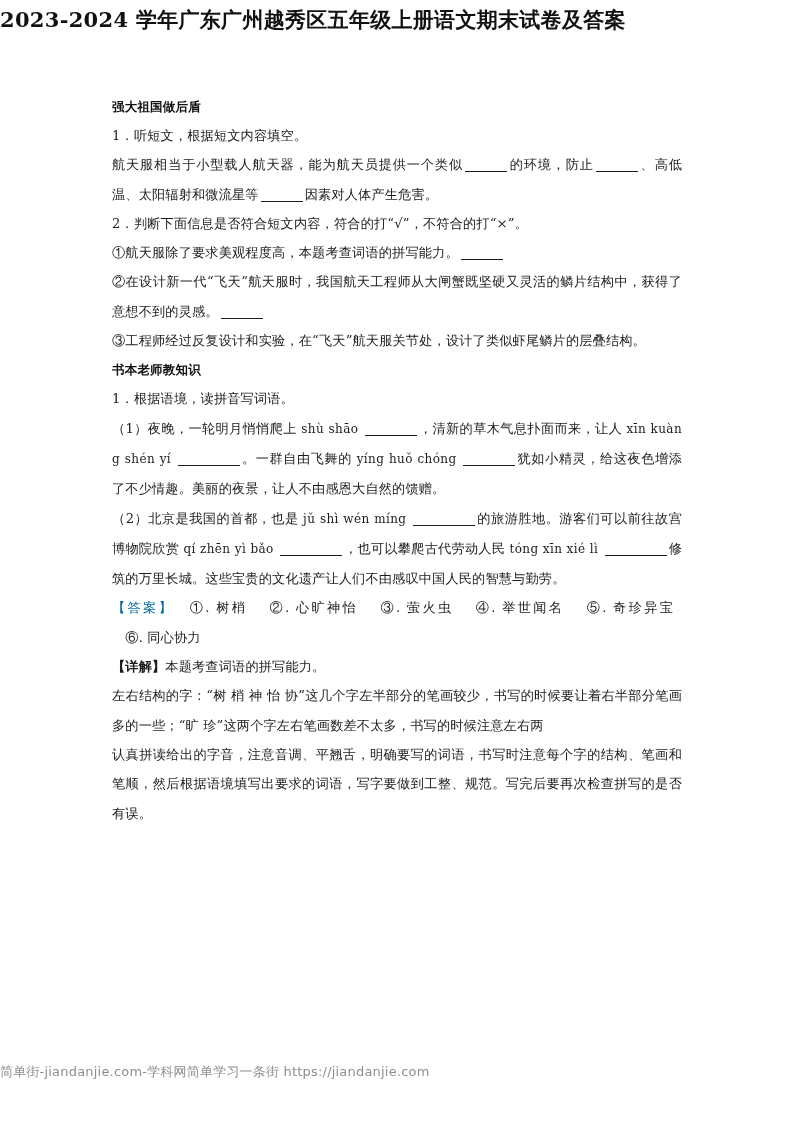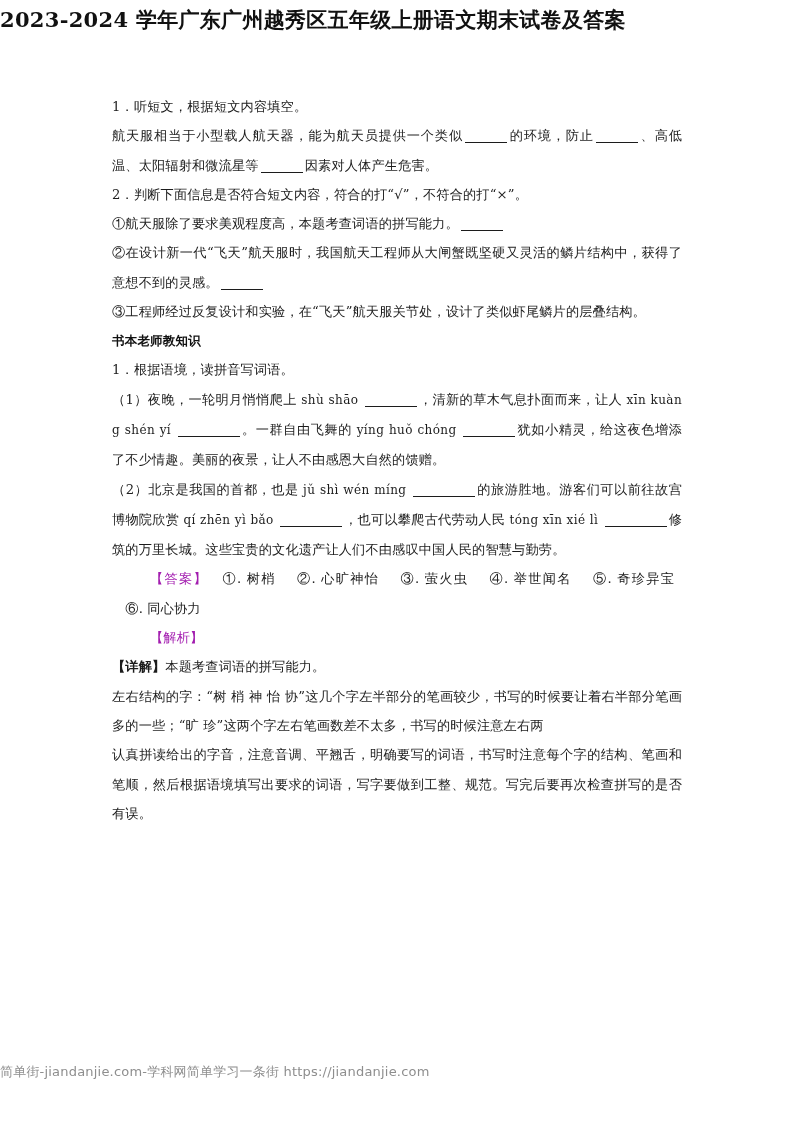--- a/index.html
+++ b/index.html
@@ -67,23 +67,22 @@
     display: inline-block;
     border-bottom: 1.3px solid #1c1c1c;
     vertical-align: -3px;
     margin: 0 2px;
   }
   .blank.w5 { width: 42px; }
   .blank.w6 { width: 52px; }
   .blank.w7 { width: 62px; }
 
   .ans-label, .exp-label {
-    color: #a21caf;
+    color: #0369a1;
     font-weight: normal;
-    margin-left: 38px;
   }
   .ans-body { color: #1c1c1c; }
   .ans-item { white-space: nowrap; }
 
   .bold-inline { font-weight: bold; }
 
   .footer {
     position: absolute;
     left: 0;
     top: 1063px;
@@ -98,32 +97,32 @@
 </head>
 <body>
 
 <div class="page">
 
   <h1 class="doc-title">2023-2024 学年广东广州越秀区五年级上册语文期末试卷及答案</h1>
 
   <div class="spacer-after-title"></div>
 
   <div class="content" id="body-content">
+      <div class="section-head">强大祖国做后盾</div>
       <div class="para"><span>1．</span><span>听短文，根据短文内容填空。</span></div>
       <div class="para"><span>航天服相当于小型载人航天器，能为航天员提供一个类似</span><span class="blank w5"></span><span>的环境，防止</span><span class="blank w5"></span><span>、高低温、太阳辐射和微流星等</span><span class="blank w5"></span><span>因素对人体产生危害。</span></div>
       <div class="para"><span>2．</span><span>判断下面信息是否符合短文内容，符合的打“√”，不符合的打“×”。</span></div>
       <div class="para"><span>①航天服除了要求美观程度高，本题考查词语的拼写能力。</span><span class="blank w5"></span></div>
       <div class="para"><span>②在设计新一代“飞天”航天服时，我国航天工程师从大闸蟹既坚硬又灵活的鳞片结构中，获得了意想不到的灵感。</span><span class="blank w5"></span></div>
       <div class="para"><span>③工程师经过反复设计和实验，在“飞天”航天服关节处，设计了类似虾尾鳞片的层叠结构。</span></div>
       <div class="section-head">书本老师教知识</div>
       <div class="para"><span>1．</span><span>根据语境，读拼音写词语。</span></div>
       <div class="para"><span>（1）夜晚，一轮明月悄悄爬上</span><span class="pinyin"> shù shāo </span><span class="blank w6"></span><span>，清新的草木气息扑面而来，让人</span><span class="pinyin"> xīn kuàng shén yí </span><span class="blank w7"></span><span>。一群自由飞舞的</span><span class="pinyin"> yíng huǒ chóng </span><span class="blank w6"></span><span>犹如小精灵，给这夜色增添了不少情趣。美丽的夜景，让人不由感恩大自然的馈赠。</span></div>
       <div class="para"><span>（2）北京是我国的首都，也是</span><span class="pinyin"> jǔ shì wén míng </span><span class="blank w7"></span><span>的旅游胜地。游客们可以前往故宫博物院欣赏</span><span class="pinyin"> qí zhēn yì bǎo </span><span class="blank w7"></span><span>，也可以攀爬古代劳动人民</span><span class="pinyin"> tóng xīn xié lì </span><span class="blank w7"></span><span>修筑的万里长城。这些宝贵的文化遗产让人们不由感叹中国人民的智慧与勤劳。</span></div>
       <div class="para"><span class="ans-label">【答案】</span><span class="ans-body ans-item"> ①. 树梢 </span><span class="ans-body ans-item"> ②. 心旷神怡 </span><span class="ans-body ans-item"> ③. 萤火虫 </span><span class="ans-body ans-item"> ④. 举世闻名 </span><span class="ans-body ans-item"> ⑤. 奇珍异宝 </span><span class="ans-body ans-item"> ⑥. 同心协力 </span></div>
-      <div class="para"><span class="exp-label">【解析】</span></div>
       <div class="para"><span class="bold-inline">【详解】</span><span>本题考查词语的拼写能力。</span></div>
       <div class="para">左右结构的字：“树 梢 神 怡 协”这几个字左半部分的笔画较少，书写的时候要让着右半部分笔画多的一些；“旷 珍”这两个字左右笔画数差不太多，书写的时候注意左右两</div>
       <div class="para">认真拼读给出的字音，注意音调、平翘舌，明确要写的词语，书写时注意每个字的结构、笔画和笔顺，然后根据语境填写出要求的词语，写字要做到工整、规范。写完后要再次检查拼写的是否有误。</div>
     </div>
 
   <div class="footer">简单街-jiandanjie.com-学科网简单学习一条街 https://jiandanjie.com</div>
 
 </div>
 
 </body></html>

